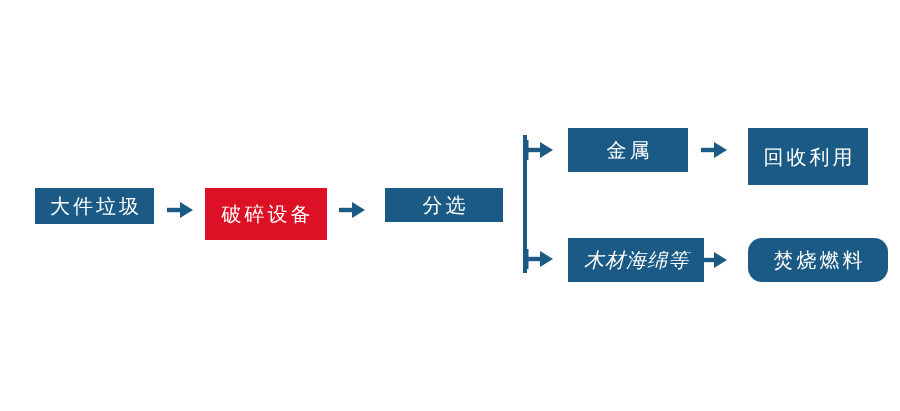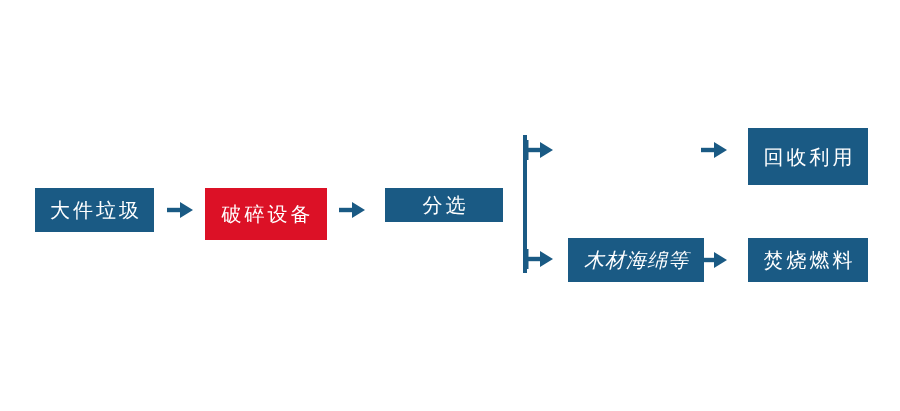--- a/index.html
+++ b/index.html
@@ -43,21 +43,21 @@
   .vline {
     position: absolute;
     background: var(--arrow-blue);
   }
 </style>
 </head>
 <body>
 
 <div class="canvas">
 
-  <div class="node" style="left:35px; top:188px; width:119px; height:44px;">大件垃圾</div>
+  <div class="node" style="left:35px; top:188px; width:119px; height:36px;">大件垃圾</div>
 
   <svg class="arrow" style="left:167px; top:201px;" width="27" height="18" viewBox="0 0 27 18" aria-hidden="true">
     <rect x="0" y="6.8" width="15" height="4.4" fill="currentColor"></rect>
     <path d="M13 1 L26 9 L13 17 Z" fill="currentColor"></path>
   </svg>
 
   <div class="node red" style="left:205px; top:188px; width:122px; height:52px;">破碎设备</div>
 
   <svg class="arrow" style="left:339px; top:201px;" width="27" height="18" viewBox="0 0 27 18" aria-hidden="true">
     <rect x="0" y="6.8" width="15" height="4.4" fill="currentColor"></rect>
@@ -67,20 +67,21 @@
   <div class="node" style="left:385px; top:188px; width:118px; height:34px;">分选</div>
 
   <div class="vline" style="left:523px; top:135px; width:4px; height:138px;"></div>
 
   <svg class="arrow" style="left:524px; top:140px;" width="30" height="20" viewBox="0 0 30 20" aria-hidden="true">
     <rect x="0" y="0" width="4.5" height="20" fill="currentColor"></rect>
     <rect x="2" y="7.8" width="16" height="4.4" fill="currentColor"></rect>
     <path d="M16 2 L29 10 L16 18 Z" fill="currentColor"></path>
   </svg>
 
+  <div class="node" style="left:568px; top:128px; width:120px; height:44px;">金属</div>
 
   <svg class="arrow" style="left:701px; top:141px;" width="27" height="18" viewBox="0 0 27 18" aria-hidden="true">
     <rect x="0" y="6.8" width="15" height="4.4" fill="currentColor"></rect>
     <path d="M13 1 L26 9 L13 17 Z" fill="currentColor"></path>
   </svg>
 
   <div class="node" style="left:748px; top:128px; width:120px; height:57px;">回收利用</div>
 
   <svg class="arrow" style="left:524px; top:249px;" width="30" height="20" viewBox="0 0 30 20" aria-hidden="true">
     <rect x="0" y="0" width="4.5" height="20" fill="currentColor"></rect>
@@ -88,15 +89,15 @@
     <path d="M16 2 L29 10 L16 18 Z" fill="currentColor"></path>
   </svg>
 
   <div class="node tight" style="left:568px; top:238px; width:136px; height:44px;font-style:italic;">木材海绵等</div>
 
   <svg class="arrow" style="left:701px; top:251px;" width="27" height="18" viewBox="0 0 27 18" aria-hidden="true">
     <rect x="0" y="6.8" width="15" height="4.4" fill="currentColor"></rect>
     <path d="M13 1 L26 9 L13 17 Z" fill="currentColor"></path>
   </svg>
 
-  <div class="node" style="left:748px; top:238px; width:120px; height:44px;">焚烧燃料</div>
+  <div class="node" style="left:748px; top:238px; width:140px; height:44px;border-radius:14px;">焚烧燃料</div>
 
 </div>
 
 </body></html>

